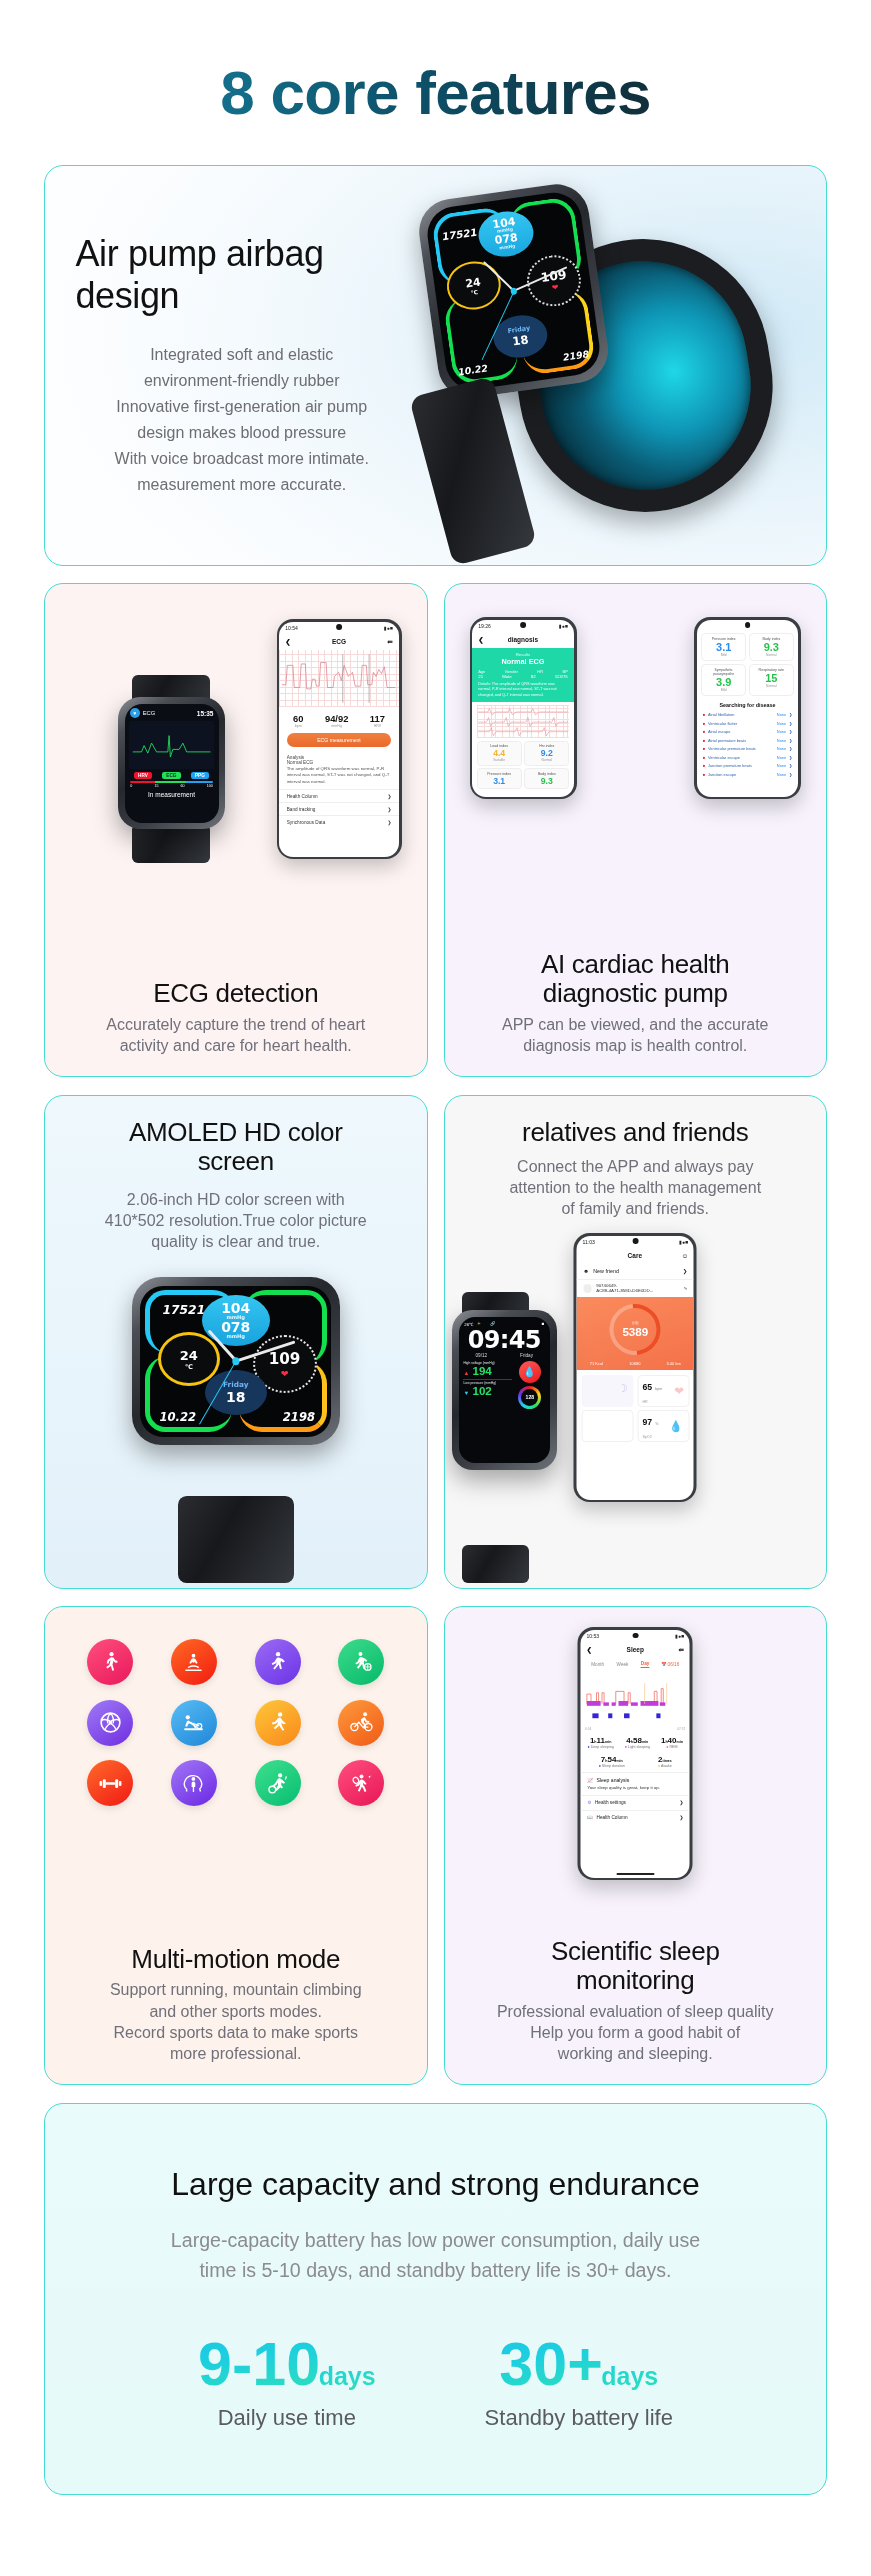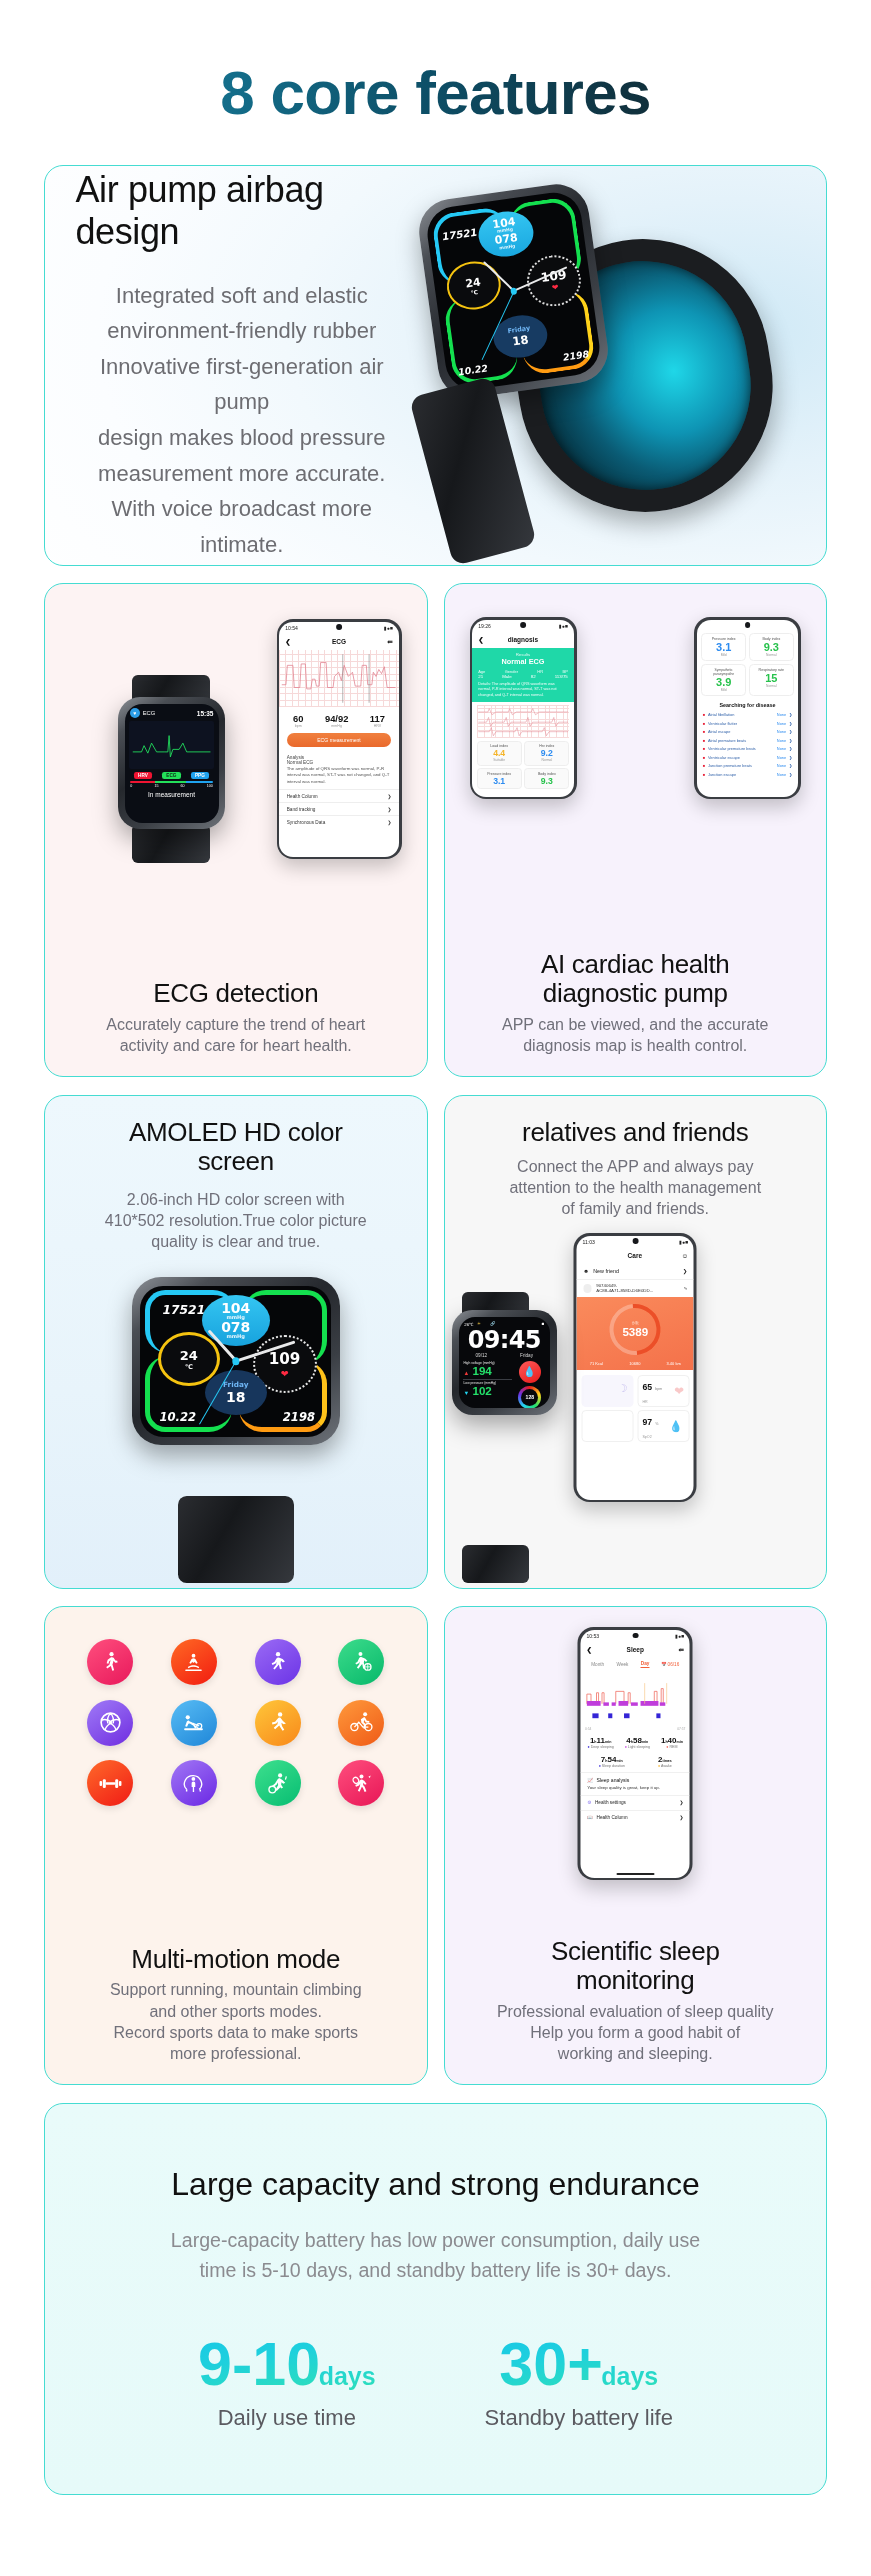--- a/index.html
+++ b/index.html
@@ -51,21 +51,21 @@
     align-items: center;
   }
   .airpump-copy { width: 363px; padding-left: 30.5px; }
   .airpump-title {
     font-family: "Liberation Sans Narrow", "Liberation Sans", sans-serif;
     font-size: 36px; font-weight: 400; color: #111;
     letter-spacing: -0.4px; margin-bottom: 25px;
   }
   .airpump-desc {
     font-family: "Liberation Sans Narrow", "Liberation Sans", sans-serif;
-    font-size: 22px; line-height: 1.62; color: #6d6d72; text-align: center;
+    font-size: 16px; line-height: 1.62; color: #6d6d72; text-align: center;
   }
   .airpump-art { flex: 1; position: relative; height: 100%; }
 
   
   .card-title {
     text-align: center;
     font-size: 26px;
     font-weight: 400;
     color: #111;
     line-height: 1.12;
@@ -205,22 +205,22 @@
   <h1 class="hero-title">8 core features</h1>
 
   <section class="card card-airpump">
     <div class="airpump-copy">
       <div class="airpump-title">Air pump airbag design</div>
       <div class="airpump-desc">
         <div>Integrated soft and elastic</div>
         <div>environment-friendly rubber</div>
         <div>Innovative first-generation air pump</div>
         <div>design makes blood pressure</div>
+        <div>With voice broadcast more intimate.</div>
         <div>measurement more accurate.</div>
-        <div>With voice broadcast more intimate.</div>
       </div>
     </div>
     <div class="airpump-art">
 
       <div style="position:absolute;left:123px;top:86px;width:231px;height:247px;border-radius:50% / 46%;
                   background:radial-gradient(60% 60% at 62% 50%, #1fd7e8 0%, #0e94b4 42%, #0a5b74 70%, #05303e 100%);
                   transform:rotate(-9deg);"></div>
       <div style="position:absolute;left:109px;top:73px;width:254px;height:273px;border-radius:50% / 46%;
                   border:22px solid #1b1d20; transform:rotate(-9deg);
                   box-shadow:0 11.6px 25px rgba(0,0,0,.3), inset 0 0 11.6px rgba(0,0,0,.6);"></div>
@@ -650,21 +650,21 @@
                 <span style="font-size:3.6px;color:#888;">%</span>
                 <span style="position:absolute;right:5.8px;top:8.7px;font-size:11px;color:#c8d7f7;">💧</span>
                 <span style="position:absolute;left:4.4px;bottom:2.2px;font-size:3.6px;color:#999;">SpO2</span>
               </div>
             </div>
           </div>
         </div>
 
         <div class="band" style="left:17.4px;top:73px;width:67px;height:29px;border-radius:5.8px;"></div>
         <div class="band" style="left:17.4px;bottom:4.4px;width:67px;height:38px;border-radius:5.8px;"></div>
-        <div class="watch" style="left:7.3px; top:91px; width:105px; height:105px; border-radius:20.3px;">
+        <div class="watch" style="left:7.3px; top:91px; width:105px; height:160px; border-radius:20.3px;">
           <div class="watch-screen" style="inset:7.3px;border-radius:16px;background:#07080b;">
             <div style="display:flex;align-items:center;gap:3.6px;padding:3.6px 5.1px 0 5.1px;color:#fff;font-size:4.4px;">
               <span>26℃</span>
               <span style="color:#ffd24a;">☀</span>
               <span style="margin-left:5.8px;">🔗</span>
               <span style="margin-left:auto;">■</span>
             </div>
             <div style="text-align:center;color:#fff;font-size:24px;font-weight:700;line-height:1;letter-spacing:-0.7px;margin-top:1.5px;font-family:'DejaVu Sans',sans-serif;">09:45</div>
             <div style="display:flex;justify-content:space-around;color:#d8d8d8;font-size:4.7px;margin-top:0.7px;">
               <span>09/12</span>

